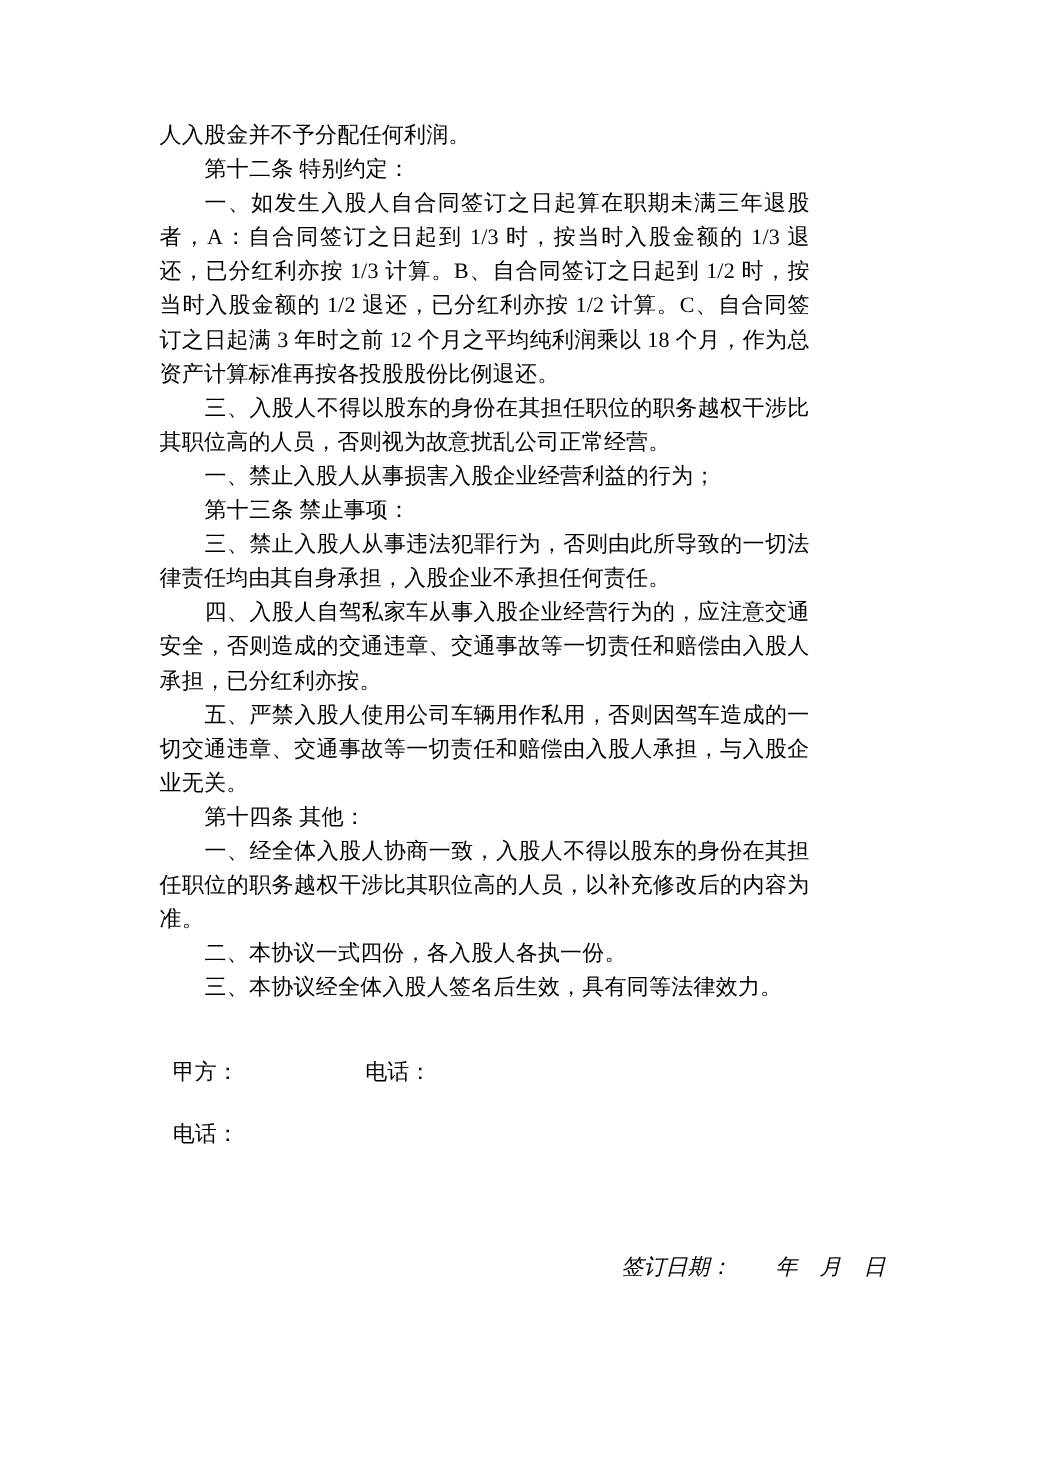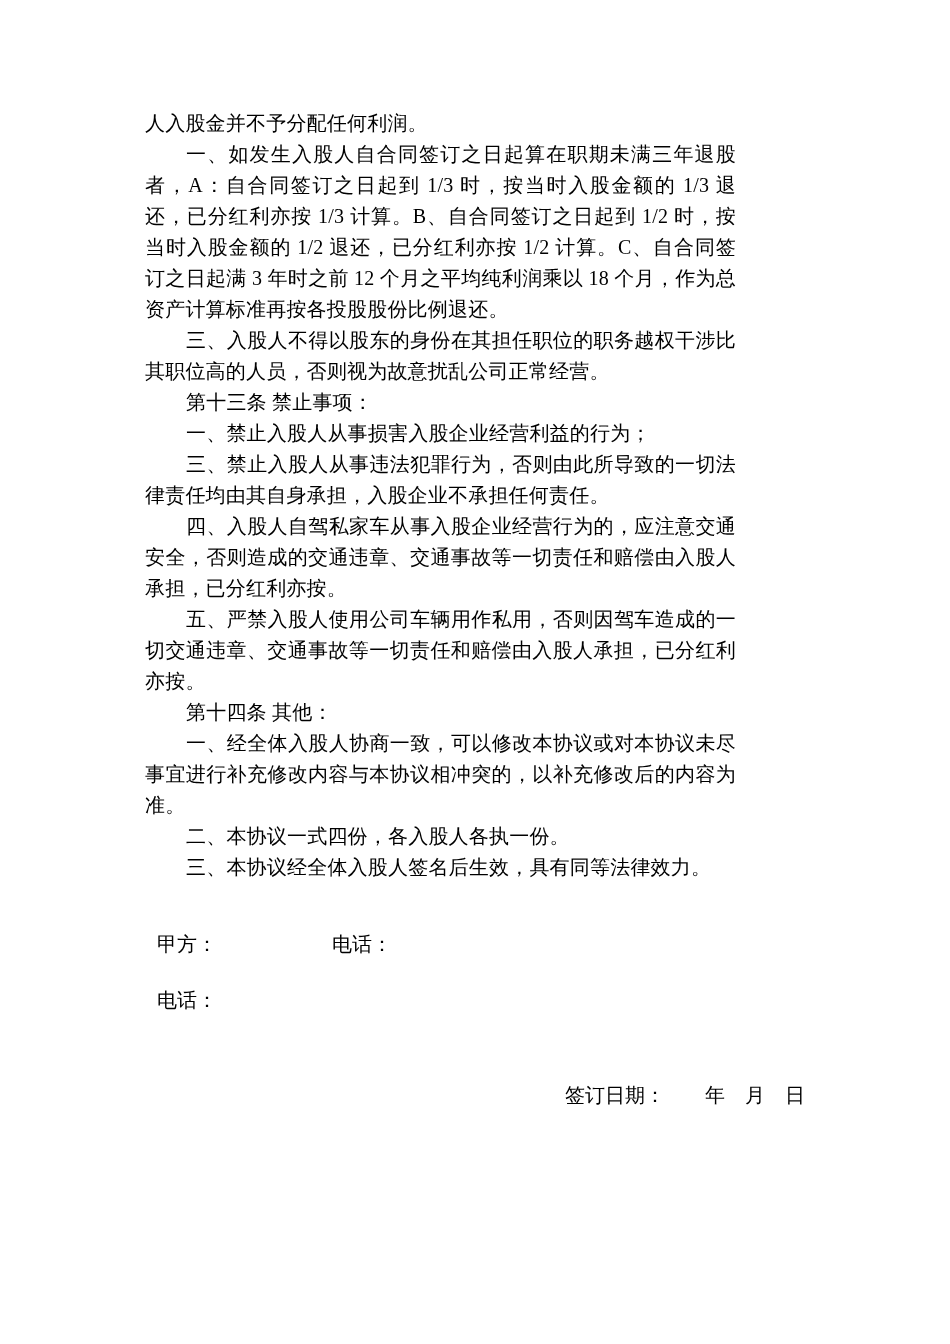--- a/index.html
+++ b/index.html
@@ -37,41 +37,43 @@
     line-height: 31px;
   }
   .sig-row + .sig-row {
     margin-top: 25px;
   }
   .sig-label {
     display: inline-block;
     width: 175px;
   }
   .date-line {
-    margin-top: 64px;
+    margin-top: 90px;
     margin-left: 420px;
     line-height: 31px;
     white-space: pre;
+    font-style: italic;
   }
 </style>
 </head>
 <body>
 
 <div class="page">
 
   <p class="para">人入股金并不予分配任何利润。</p>
+  <p class="para indent">第十二条 特别约定：</p>
   <p class="para indent">一、如发生入股人自合同签订之日起算在职期未满三年退股者，A：自合同签订之日起到 1/3 时，按当时入股金额的 1/3 退还，已分红利亦按 1/3 计算。B、自合同签订之日起到 1/2 时，按当时入股金额的 1/2 退还，已分红利亦按 1/2 计算。C、自合同签订之日起满 3 年时之前 12 个月之平均纯利润乘以 18 个月，作为总资产计算标准再按各投股股份比例退还。</p>
   <p class="para indent">三、入股人不得以股东的身份在其担任职位的职务越权干涉比其职位高的人员，否则视为故意扰乱公司正常经营。</p>
+  <p class="para indent">一、禁止入股人从事损害入股企业经营利益的行为；</p>
   <p class="para indent">第十三条 禁止事项：</p>
-  <p class="para indent">一、禁止入股人从事损害入股企业经营利益的行为；</p>
   <p class="para indent">三、禁止入股人从事违法犯罪行为，否则由此所导致的一切法律责任均由其自身承担，入股企业不承担任何责任。</p>
   <p class="para indent">四、入股人自驾私家车从事入股企业经营行为的，应注意交通安全，否则造成的交通违章、交通事故等一切责任和赔偿由入股人承担，已分红利亦按。</p>
-  <p class="para indent">五、严禁入股人使用公司车辆用作私用，否则因驾车造成的一切交通违章、交通事故等一切责任和赔偿由入股人承担，已分红利亦按。</p>
+  <p class="para indent">五、严禁入股人使用公司车辆用作私用，否则因驾车造成的一切交通违章、交通事故等一切责任和赔偿由入股人承担，与入股企业无关。</p>
   <p class="para indent">第十四条 其他：</p>
-  <p class="para indent">一、经全体入股人协商一致，可以修改本协议或对本协议未尽事宜进行补充修改内容与本协议相冲突的，以补充修改后的内容为准。</p>
+  <p class="para indent">一、经全体入股人协商一致，入股人不得以股东的身份在其担任职位的职务越权干涉比其职位高的人员，以补充修改后的内容为准。</p>
   <p class="para indent">二、本协议一式四份，各入股人各执一份。</p>
   <p class="para indent">三、本协议经全体入股人签名后生效，具有同等法律效力。</p>
 
   <div class="signatures">
     <div class="sig-row">
       <span class="sig-label">甲方：</span>
       <span>电话：</span>
     </div>
     <div class="sig-row">
       <span>电话：</span>

